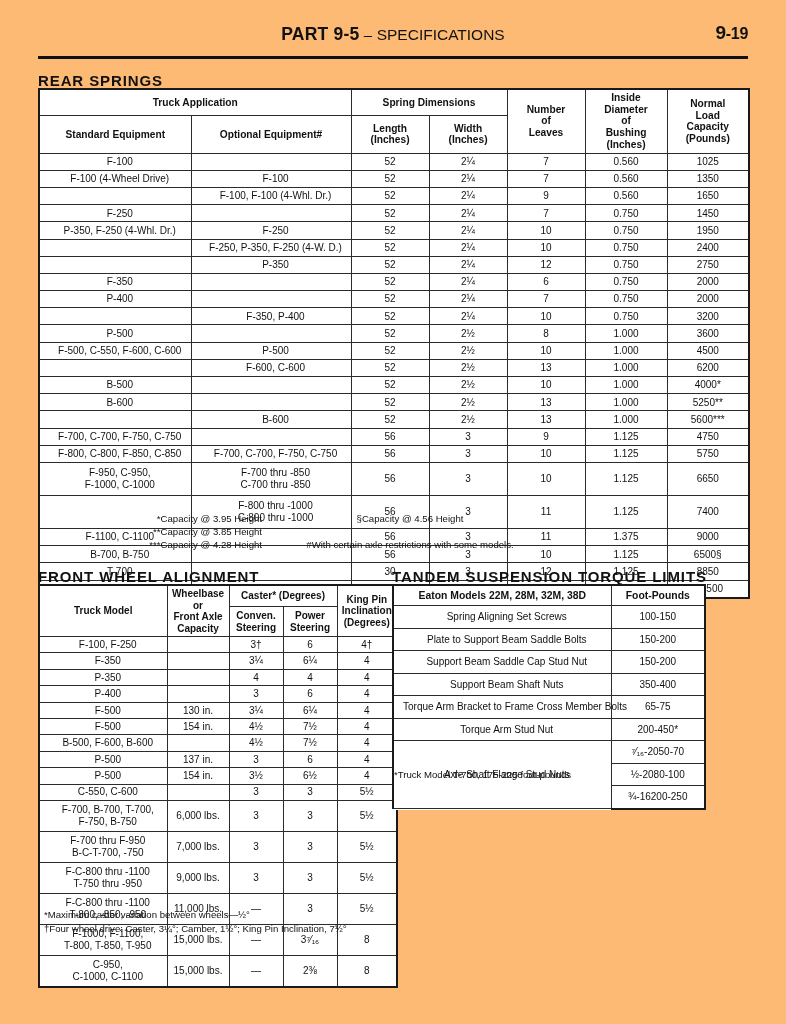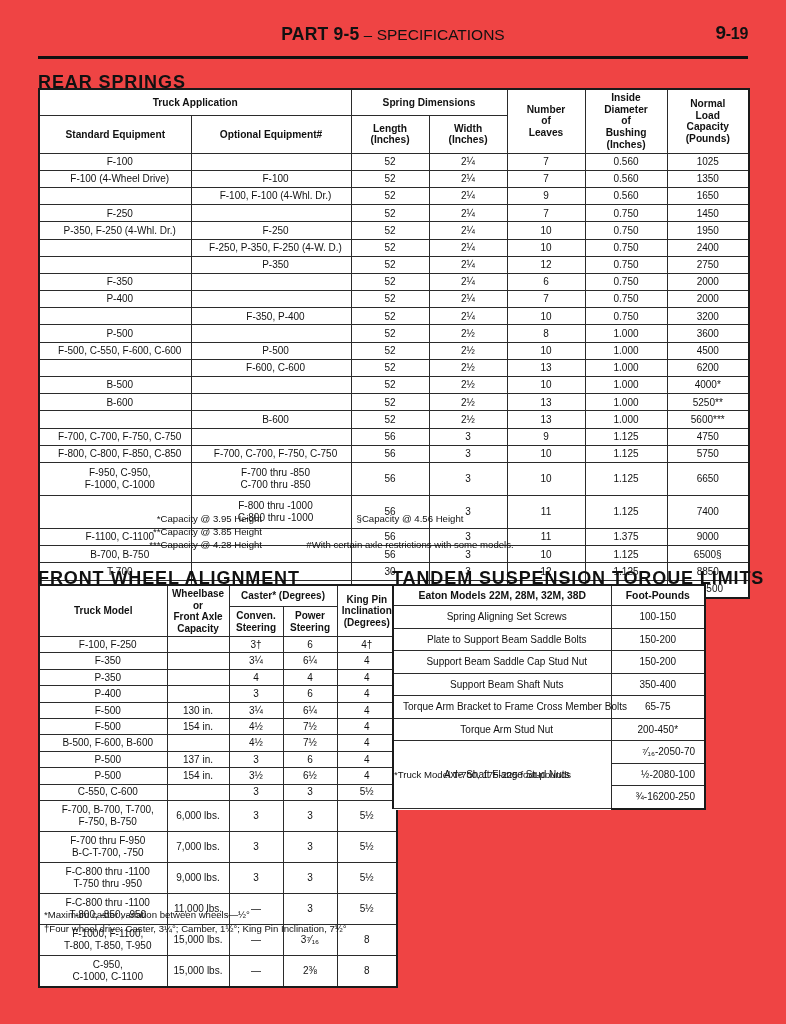--- a/index.html
+++ b/index.html
@@ -13,21 +13,21 @@
     font-family: "Liberation Sans", sans-serif;
     color: #111111;
     position: relative;
     overflow: hidden;
   }
   .page {
     position: absolute;
     left: 0; top: 0;
     width: 786px;
     height: 1024px;
-    background: #ef4444;
+    background: #fdba74;
   }
   
   .page-header {
     position: absolute;
     left: 38px;
     top: 24px;
     width: 710px;
     height: 28px;
   }
   .hdr-title {
@@ -69,21 +69,21 @@
     position: absolute;
     left: 38px;
     top: 56px;
     width: 710px;
     height: 3px;
     background: #111111;
   }
   
   .section-title {
     position: absolute;
-    font-size: 18px;
+    font-size: 15px;
     font-weight: bold;
     letter-spacing: 0.9px;
   }
   #rear-springs-title { left: 38px; top: 72px; }
   #fwa-title { left: 38px; top: 568px; }
   #tstl-title { left: 392px; top: 568px; }
 
   
   table.spec {
     border-collapse: collapse;
@@ -186,21 +186,21 @@
     top: 584px;
     width: 312px;
   }
   #tstl-table td { height: 21.5px; font-size: 10px; }
   #tstl-table th { font-size: 10.4px; margin-left: 8px; }
   #tstl-table .c1 { width: 218px; }
   #tstl-table .c2 { width: 94px; }
   #tstl-table td.sub { height: 21.5px; }
   .axle-val {
     display: flex;
-    justify-content: flex-end;
+    justify-content: center;
     padding: 0 9px;
   }
 
   .tstl-note {
     position: absolute;
     left: 394px;
     top: 769px;
     font-size: 9.6px;
   }
 </style>

